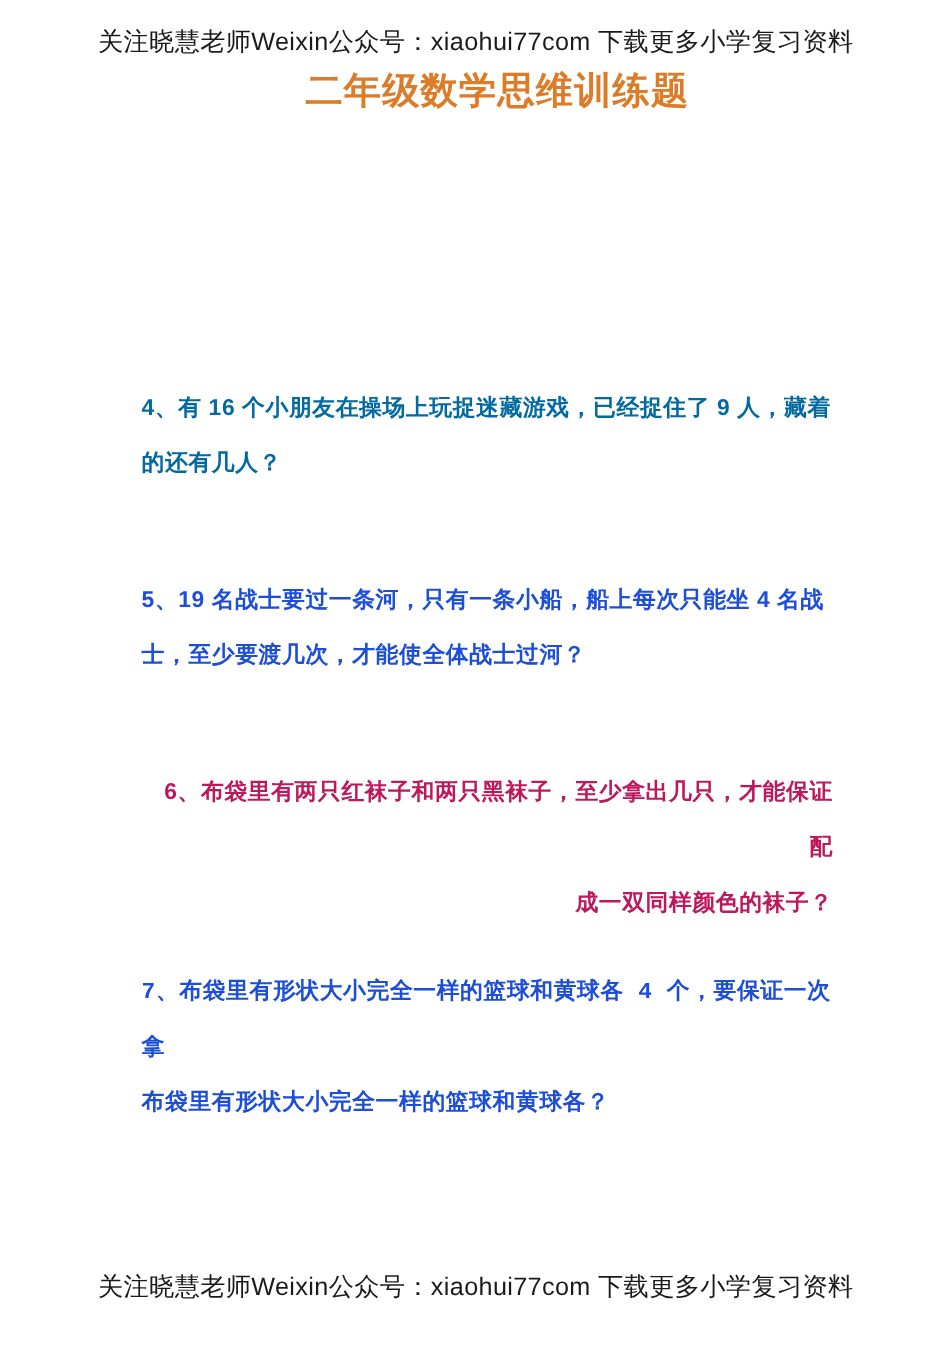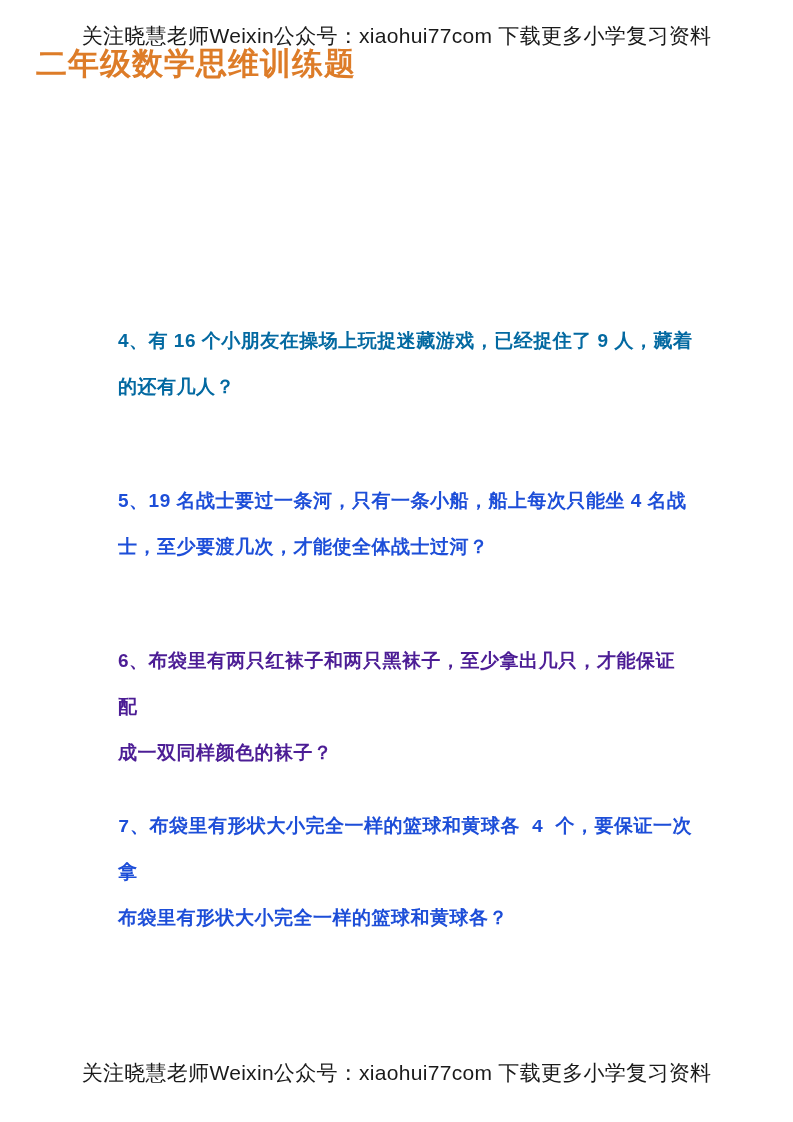--- a/index.html
+++ b/index.html
@@ -25,22 +25,22 @@
     letter-spacing: 0.3px;
     line-height: 20px;
   }
   .promo.top { top: 26px; }
   .promo.bottom { top: 1063px; }
   .doc-title {
     position: absolute;
     top: 46px;
     left: 0;
     right: 0;
-    margin: 0;
-    text-align: left;
+    margin: 12px;
+    text-align: center;
     font-family: "Liberation Serif", "DejaVu Serif", serif;
     font-size: 31px;
     font-weight: bold;
     line-height: 36px;
     letter-spacing: 1px;
     padding-left: 36px;
   }
   .question {
     position: absolute;
     left: 118px;
@@ -71,21 +71,21 @@
   <section class="question q4" style="color: #0369a1;">
     <div class="line">4、有 16 个小朋友在操场上玩捉迷藏游戏，已经捉住了 9 人，藏着</div>
     <div class="line">的还有几人？</div>
   </section>
 
   <section class="question q5" style="color: #1d4ed8;">
     <div class="line">5、19 名战士要过一条河，只有一条小船，船上每次只能坐 4 名战</div>
     <div class="line">士，至少要渡几次，才能使全体战士过河？</div>
   </section>
 
-  <section class="question q6" style="color: #4c1d95;">
+  <section class="question q6" style="color: #be185d; text-align: right;">
     <div class="line">6、布袋里有两只红袜子和两只黑袜子，至少拿出几只，才能保证配</div>
     <div class="line">成一双同样颜色的袜子？</div>
   </section>
 
   <section class="question q7" style="color: #1d4ed8; font-family: Liberation Mono, monospace;">
     <div class="line">7、布袋里有形状大小完全一样的篮球和黄球各 4 个，要保证一次拿</div>
     <div class="line">布袋里有形状大小完全一样的篮球和黄球各？</div>
   </section>
 
   <div class="promo bottom" style="color: rgb(26, 26, 26);">关注晓慧老师Weixin公众号：xiaohui77com 下载更多小学复习资料</div>

